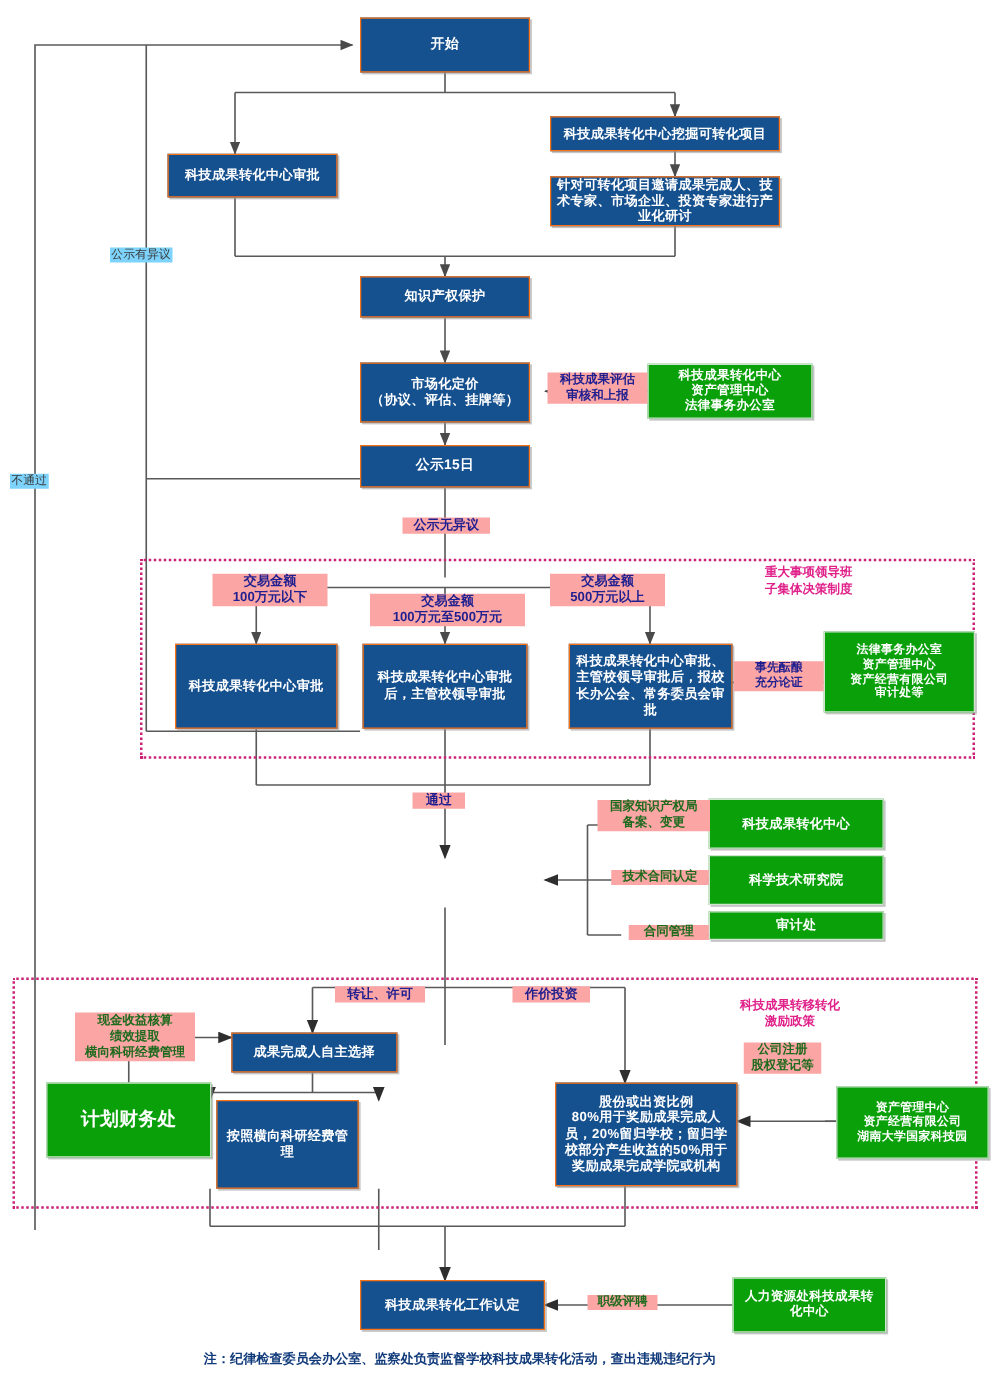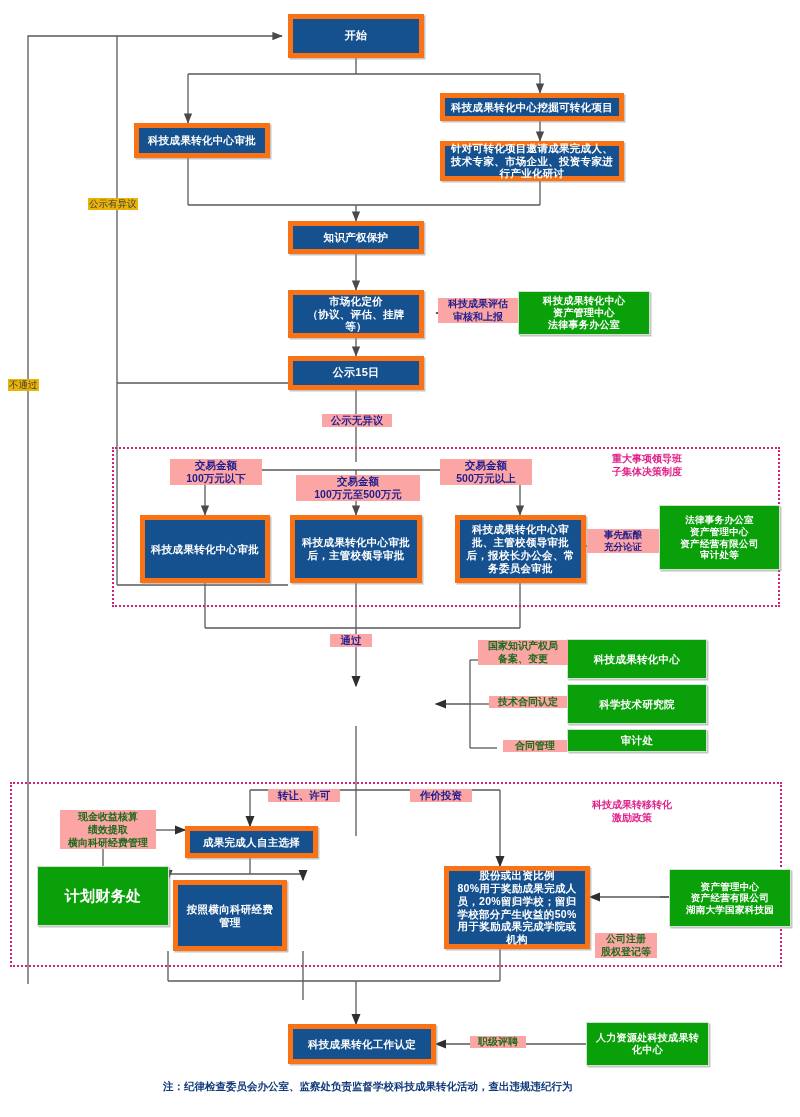--- a/index.html
+++ b/index.html
@@ -12,37 +12,37 @@
     position:absolute;
     box-sizing:border-box;
     display:flex;align-items:center;justify-content:center;
     text-align:center;
     color:#ffffff;
     font-weight:bold;
     line-height:1.22;
     letter-spacing:.3px;
     padding:2px 4px;
   }
-  .blue{background:#15508F;border:5px solid #f97316;box-shadow:1.5px 1.5px 0 rgba(150,150,150,.55);}
+  .blue{background:#15508F;border:1px solid #f97316;box-shadow:1.5px 1.5px 0 rgba(150,150,150,.55);}
   .green{background:#0AA00A;border:1px solid #cfe3cf;box-shadow:1.5px 1.5px 0 rgba(150,150,150,.55);}
 
   .edgelabel{
     position:absolute;
     background:#fca5a5;
     color:#1F1F8F;
     font-weight:bold;
     text-align:center;
     line-height:1.22;
     white-space:nowrap;
     padding:0 1px;
     box-sizing:border-box;
   }
   .lbl-green{color:#1E6B1E;}
   .lbl-gray{color:#3a3a3a;font-weight:normal;}
-  .lbl-plain{background:#eab308;}
+  .lbl-plain{background:#7dd3fc;}
 
   .dotted-region{
     position:absolute;
     border:2px dotted #CC2277;
     box-sizing:border-box;
     background:transparent;
   }
   .region-title{
     position:absolute;
     color:#E0218A;
@@ -245,20 +245,20 @@
   <div class="edgelabel lbl-green" style="left:503px;top:740px;width:64px;font-size:10px;">合同管理</div>
 
   <div class="edgelabel" style="left:268px;top:789px;width:72px;font-size:10.5px;">转让、许可</div>
 
   <div class="edgelabel" style="left:410px;top:789px;width:62px;font-size:10.5px;">作价投资</div>
 
   <div class="edgelabel lbl-green" style="left:60px;top:810px;width:96px;font-size:10px;white-space:pre-line;line-height:1.3;">现金收益核算
 绩效提取
 横向科研经费管理</div>
 
-  <div class="edgelabel lbl-green" style="left:595px;top:933px;width:62px;font-size:10px;white-space:pre-line;line-height:1.25;">公司注册
+  <div class="edgelabel lbl-green" style="left:595px;top:834px;width:62px;font-size:10px;white-space:pre-line;line-height:1.25;">公司注册
 股权登记等</div>
 
   <div class="edgelabel lbl-green" style="left:470px;top:1036px;width:56px;font-size:10px;">职级评聘</div>
 
   <div class="footnote" style="left:163px;top:1080px;font-size:10.5px;text-align:center;">注：纪律检查委员会办公室、监察处负责监督学校科技成果转化活动，查出违规违纪行为</div>
 
 </div>
 
 </body></html>

